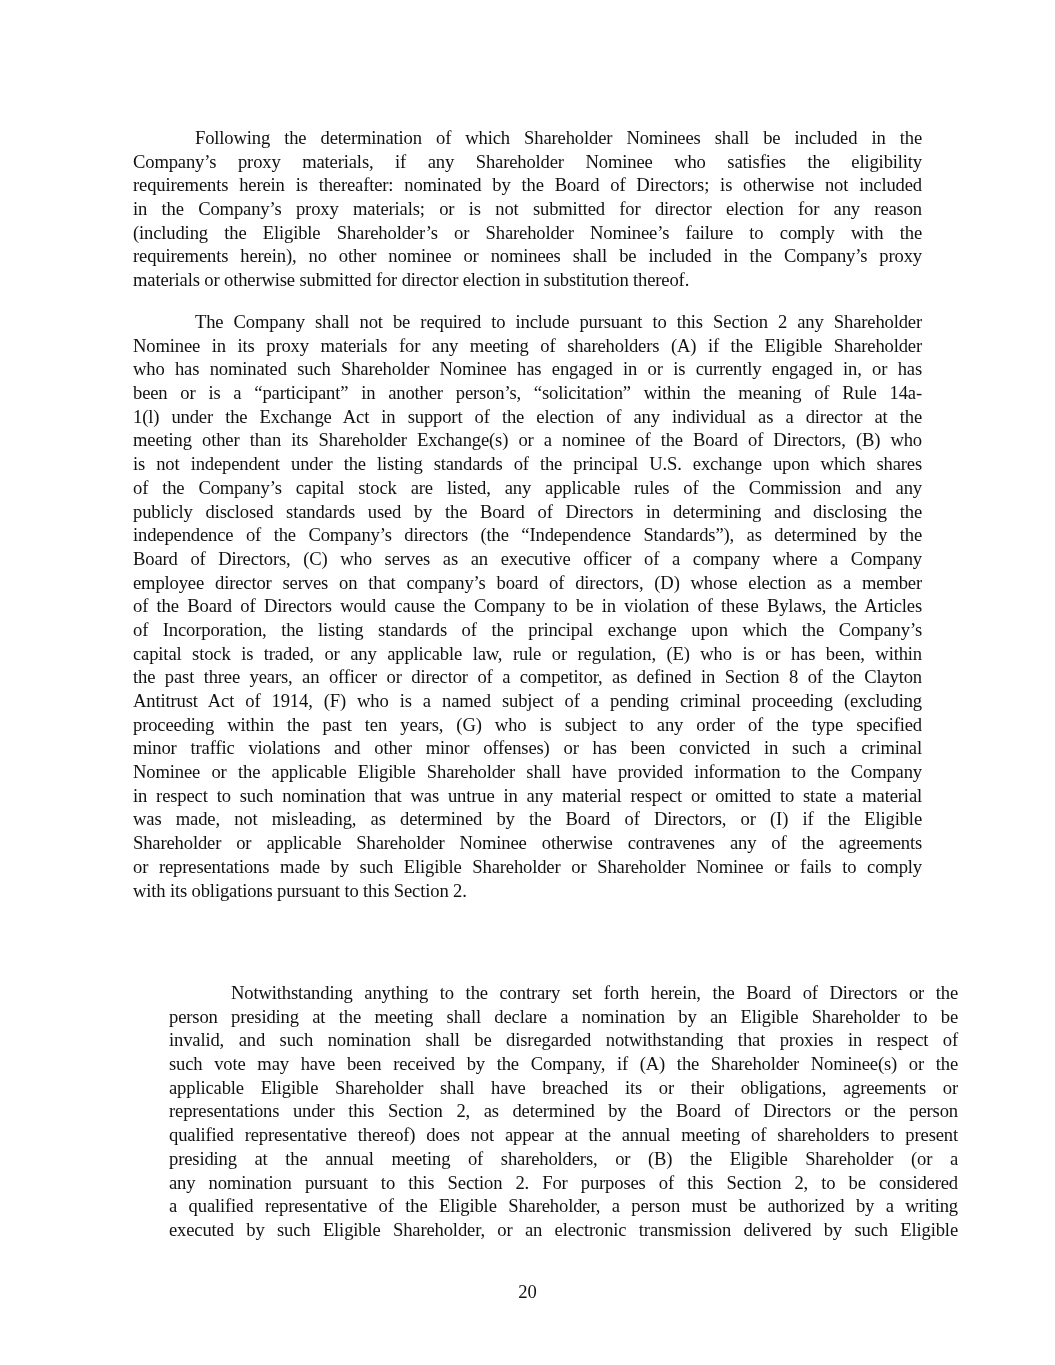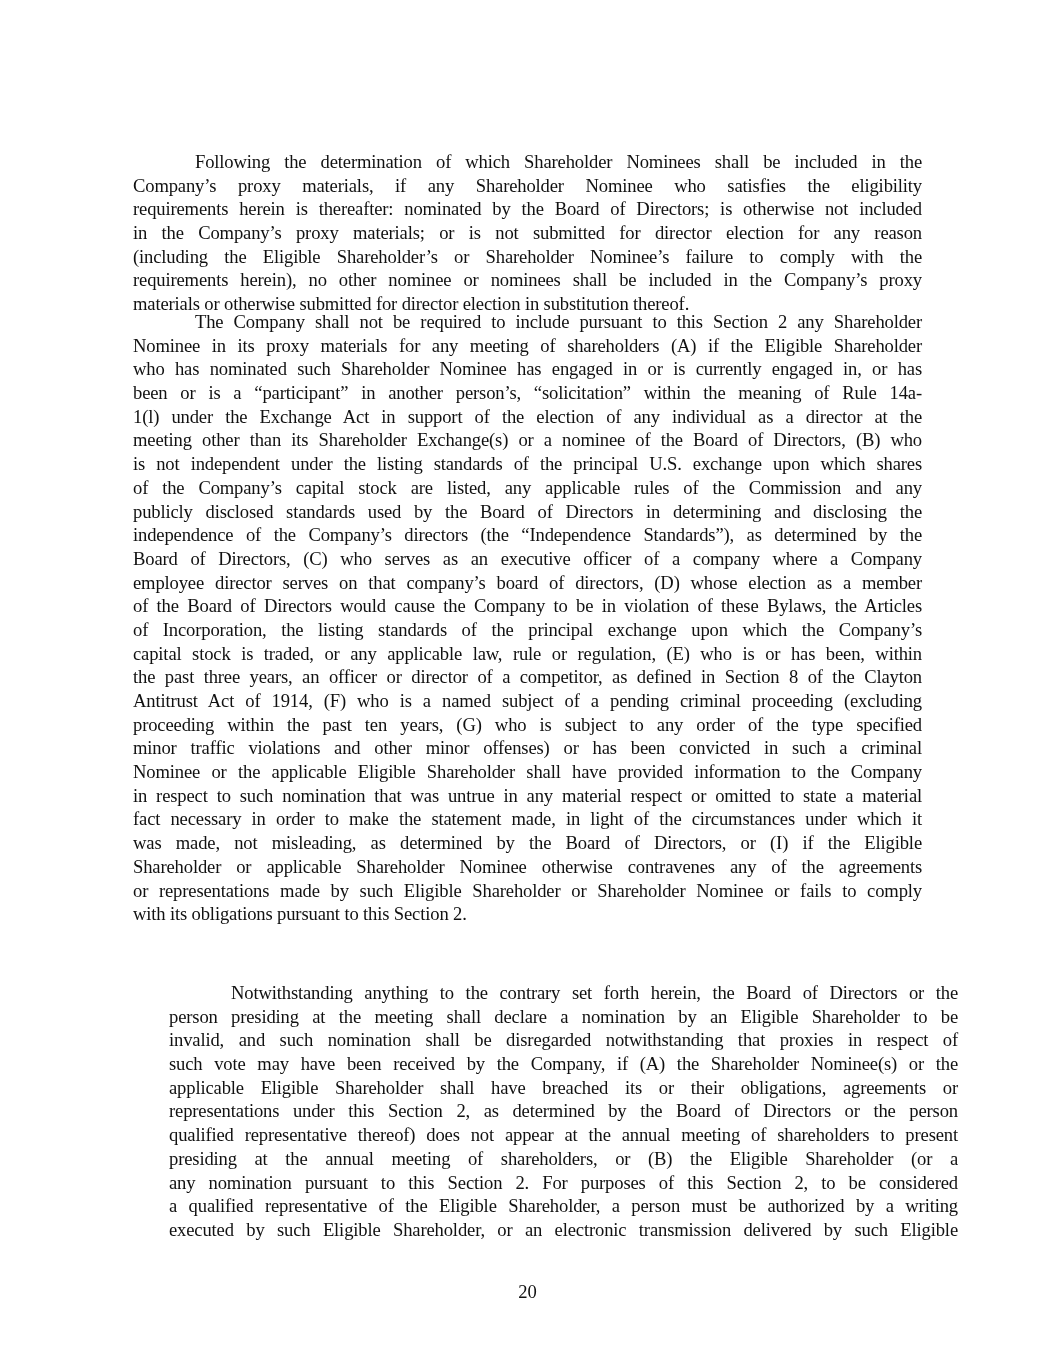--- a/index.html
+++ b/index.html
@@ -20,21 +20,21 @@
       left: 0; top: 0;
       width: 1055px;
       height: 1365px;
       background: #ffffff;
     }
     .paragraph {
       position: absolute;
       left: 133px;
       width: 789px;
     }
-    #para-1 { top: 126px; margin-top: 24px; }
+    #para-1 { top: 126px; }
     #para-2 { top: 310px; }
     #para-3 { top: 981px; margin-left: 36px; }
     .line {
       display: block;
       height: 23.7px;
       line-height: 23.7px;
       font-size: 18.6px;
       white-space: nowrap;
       text-align: justify;
       text-align-last: justify;
@@ -82,21 +82,20 @@
     <span class="line">employee director serves on that company’s board of directors, (D) whose election as a member</span>
     <span class="line">of the Board  of Directors would cause the Company to be in violation of these Bylaws, the Articles</span>
     <span class="line">of Incorporation, the listing standards of the principal exchange upon which the Company’s</span>
     <span class="line">capital stock is traded, or any applicable law, rule or regulation, (E) who is or has been, within</span>
     <span class="line">the past three years, an officer or director of a competitor, as defined in Section 8 of the Clayton</span>
     <span class="line">Antitrust Act of 1914, (F) who is a named subject of a pending criminal proceeding (excluding</span>
     <span class="line">proceeding within the past ten years, (G) who is subject to any order of the type specified</span>
     <span class="line">minor traffic violations and other minor offenses) or has been convicted in such a criminal</span>
     <span class="line">Nominee or the applicable Eligible Shareholder shall have provided information  to the Company</span>
     <span class="line">in respect to such nomination that was untrue in any material respect or omitted  to state a material</span>
-    <span class="line">fact necessary in order to make the statement made, in light of the circumstances  under which it</span>
     <span class="line">was made, not misleading, as determined by the Board of Directors, or (I) if the Eligible</span>
     <span class="line">Shareholder or applicable Shareholder Nominee otherwise contravenes any of the  agreements</span>
     <span class="line">or representations made by such Eligible Shareholder or Shareholder Nominee or fails  to comply</span>
     <span class="line last">with its obligations pursuant to this Section 2.</span>
   </div>
 
   <div class="paragraph" id="para-3">
     <span class="line first">Notwithstanding anything to the contrary set forth herein, the Board of Directors  or the</span>
     <span class="line">person presiding at the meeting shall declare a nomination by an Eligible Shareholder to be</span>
     <span class="line">invalid, and such nomination shall be disregarded notwithstanding that proxies in respect of</span>

